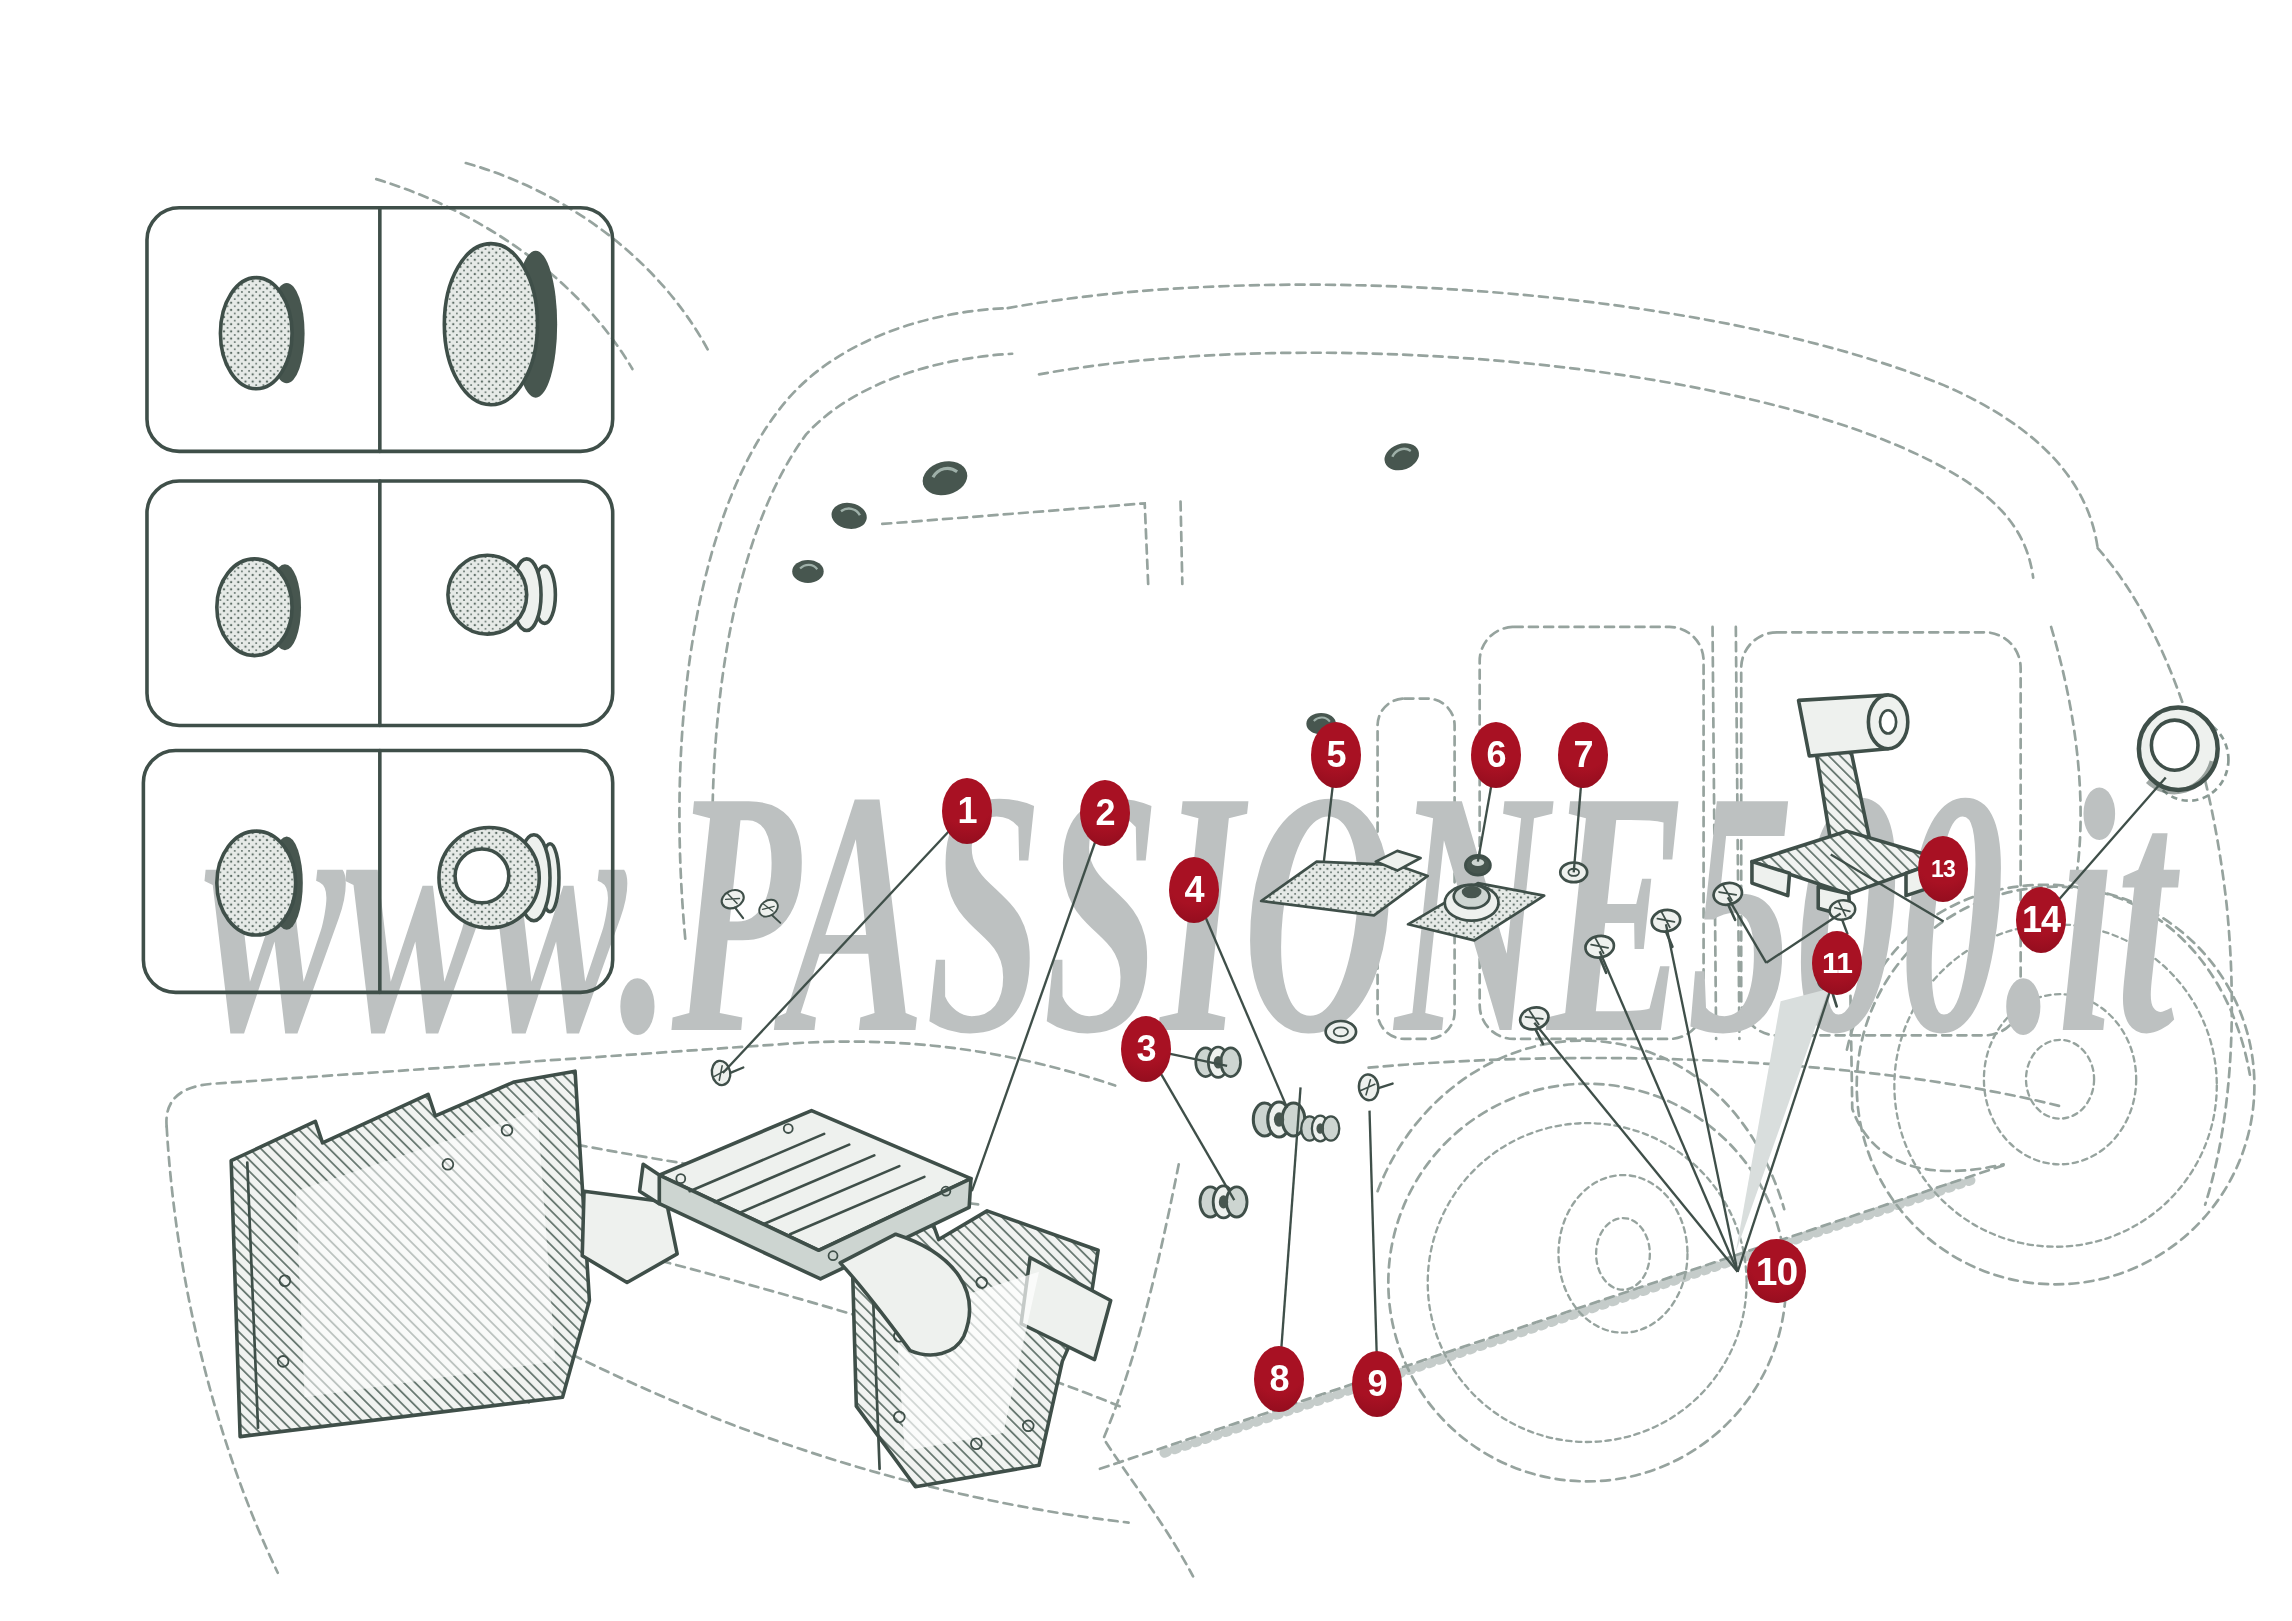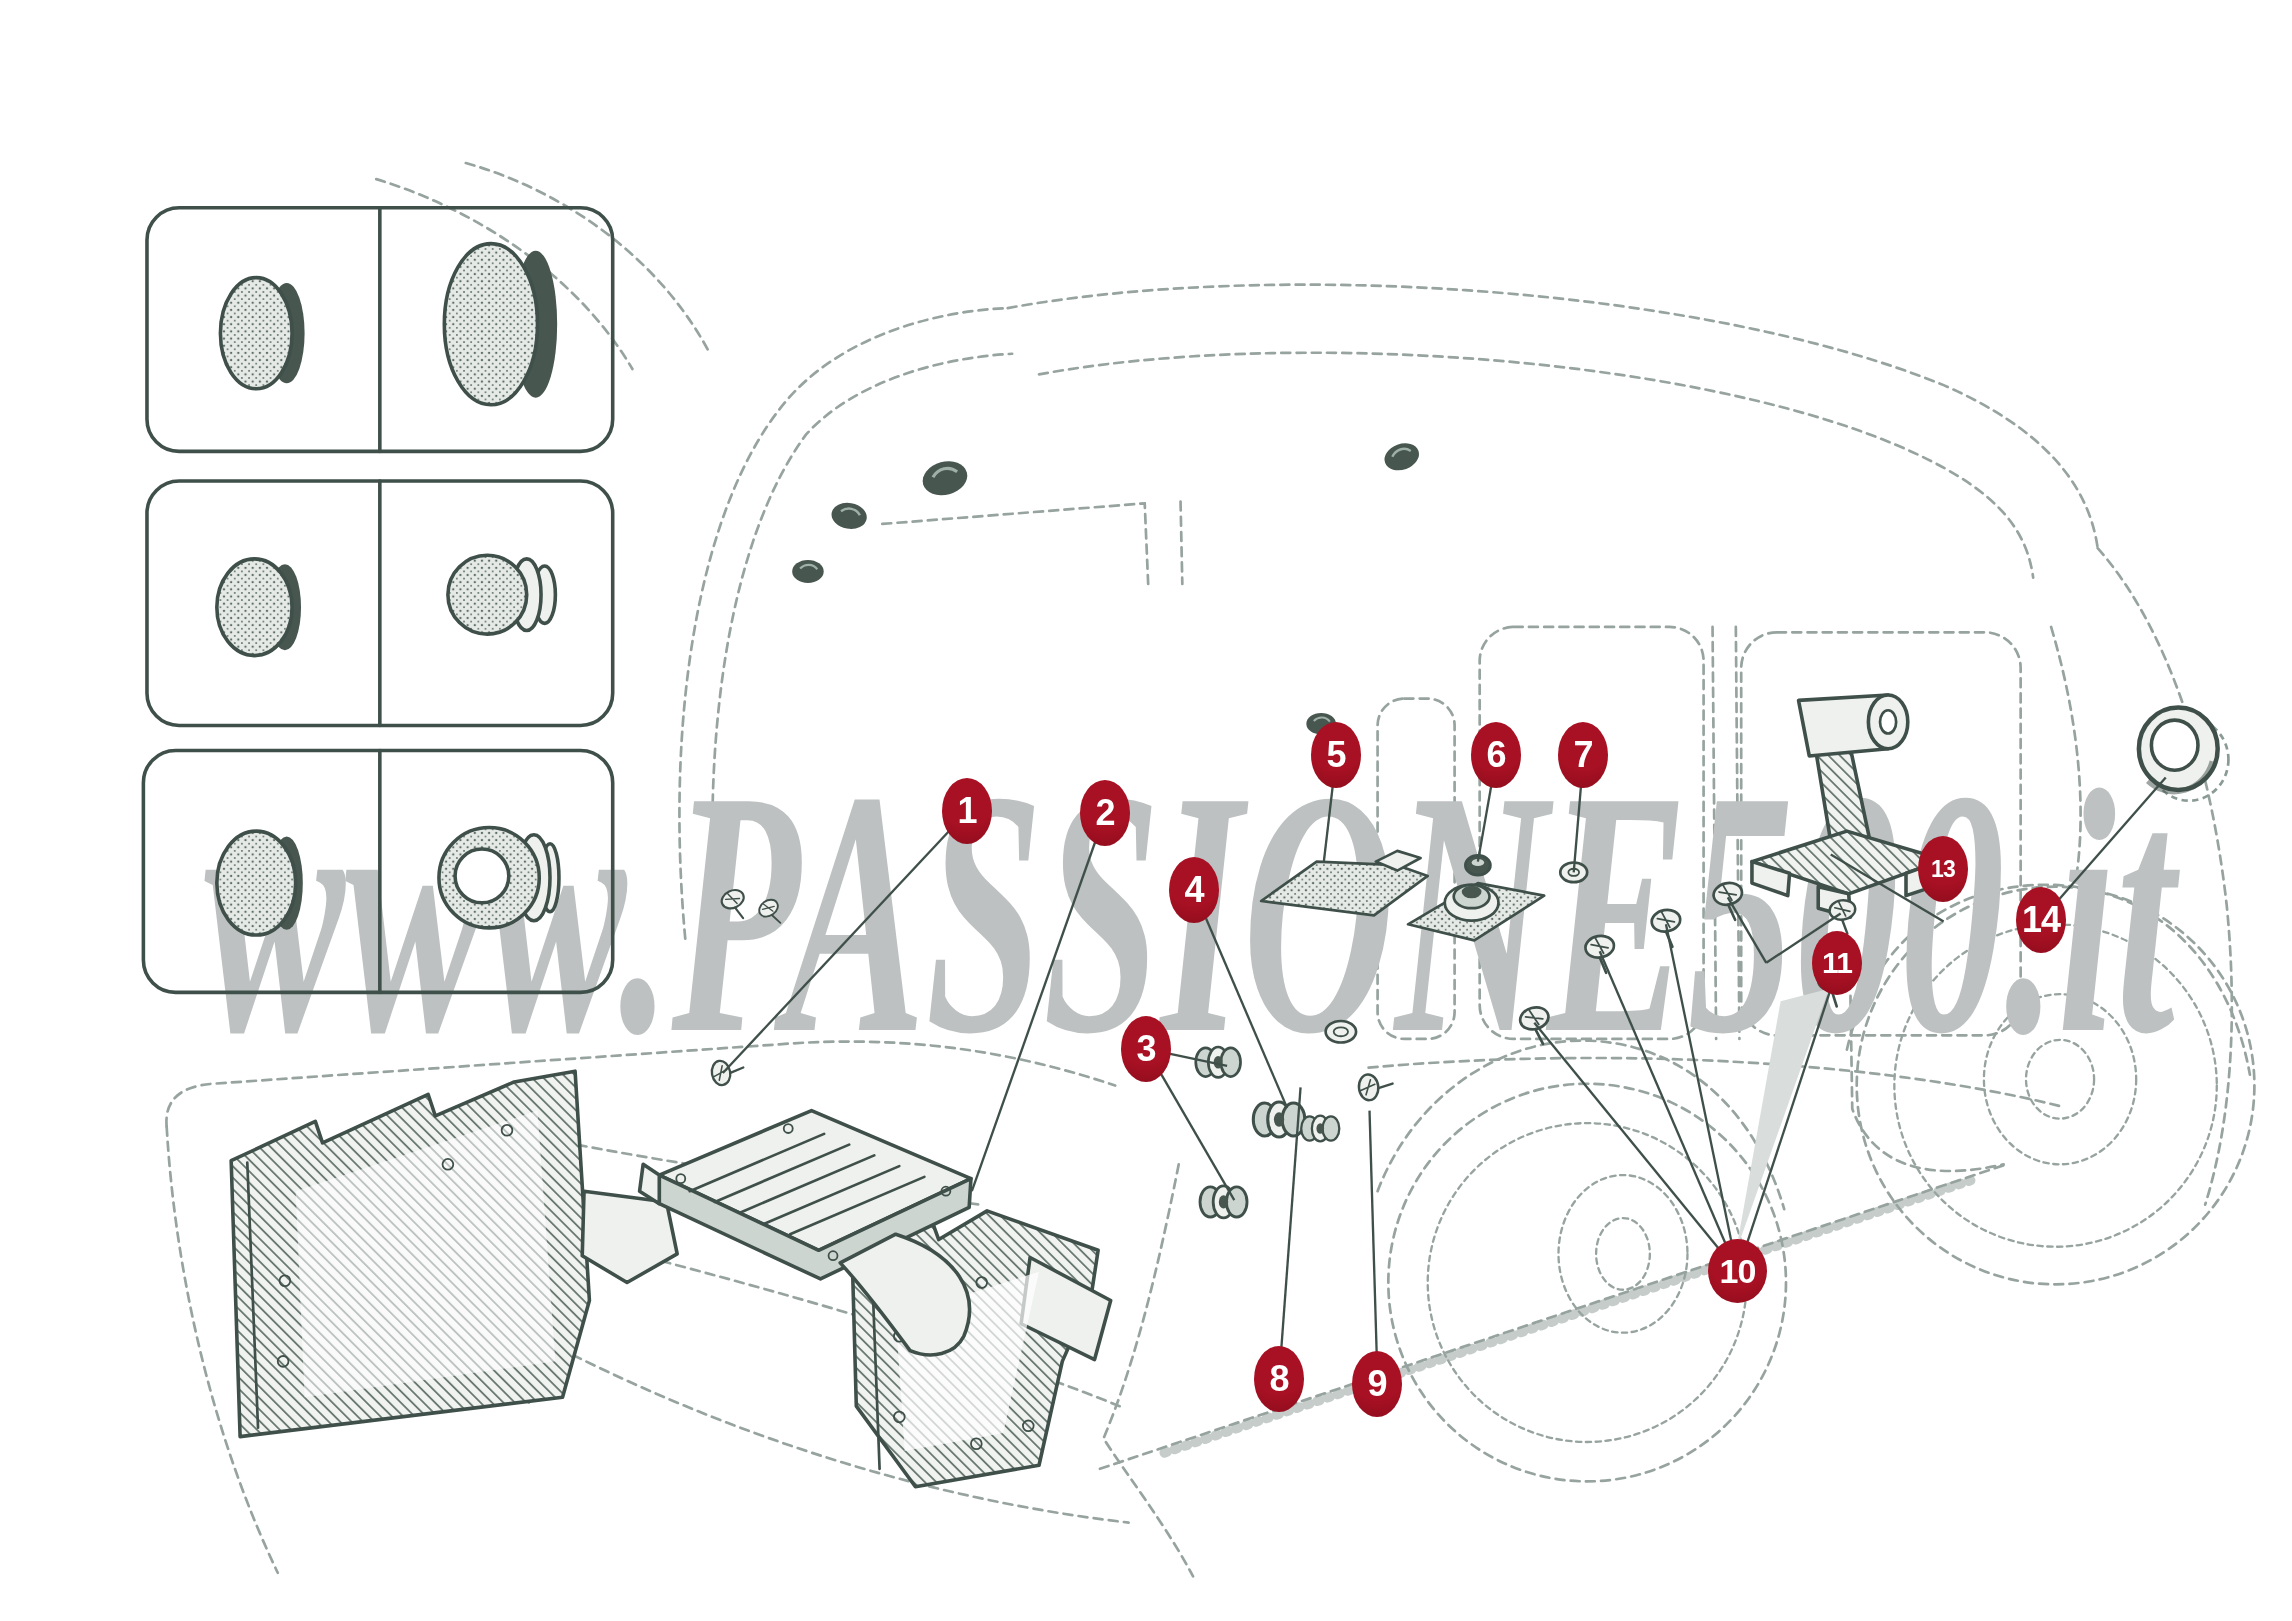--- a/index.html
+++ b/index.html
@@ -295,19 +295,19 @@
   <div id="badge-layer">
       <div class="badge" style="left: 942px; top: 778px; width: 50px; height: 66px; font-size: 36px;">1</div>
       <div class="badge" style="left: 1080px; top: 780px; width: 50px; height: 66px; font-size: 36px;">2</div>
       <div class="badge" style="left: 1121px; top: 1016px; width: 50px; height: 66px; font-size: 36px;">3</div>
       <div class="badge" style="left: 1169px; top: 857px; width: 50px; height: 66px; font-size: 36px;">4</div>
       <div class="badge" style="left: 1311px; top: 722px; width: 50px; height: 66px; font-size: 36px;">5</div>
       <div class="badge" style="left: 1471px; top: 722px; width: 50px; height: 66px; font-size: 36px;">6</div>
       <div class="badge" style="left: 1558px; top: 722px; width: 50px; height: 66px; font-size: 36px;">7</div>
       <div class="badge" style="left: 1254px; top: 1346px; width: 50px; height: 66px; font-size: 36px;">8</div>
       <div class="badge" style="left: 1352px; top: 1351px; width: 50px; height: 66px; font-size: 36px;">9</div>
-      <div class="badge" style="left: 1708px; top: 1239px; width: 59px; height: 64px; font-size: 34px;">10</div>
+      <div class="badge" style="left: 1747px; top: 1239px; width: 59px; height: 64px; font-size: 39px;">10</div>
       <div class="badge" style="left: 1812px; top: 931px; width: 50px; height: 64px; font-size: 30px;">11</div>
       <div class="badge" style="left: 1918px; top: 836px; width: 50px; height: 66px; font-size: 23px;">13</div>
       <div class="badge" style="left: 2016px; top: 887px; width: 50px; height: 66px; font-size: 36px;">14</div>
     </div>
 </div>
 
 
 </body></html>

